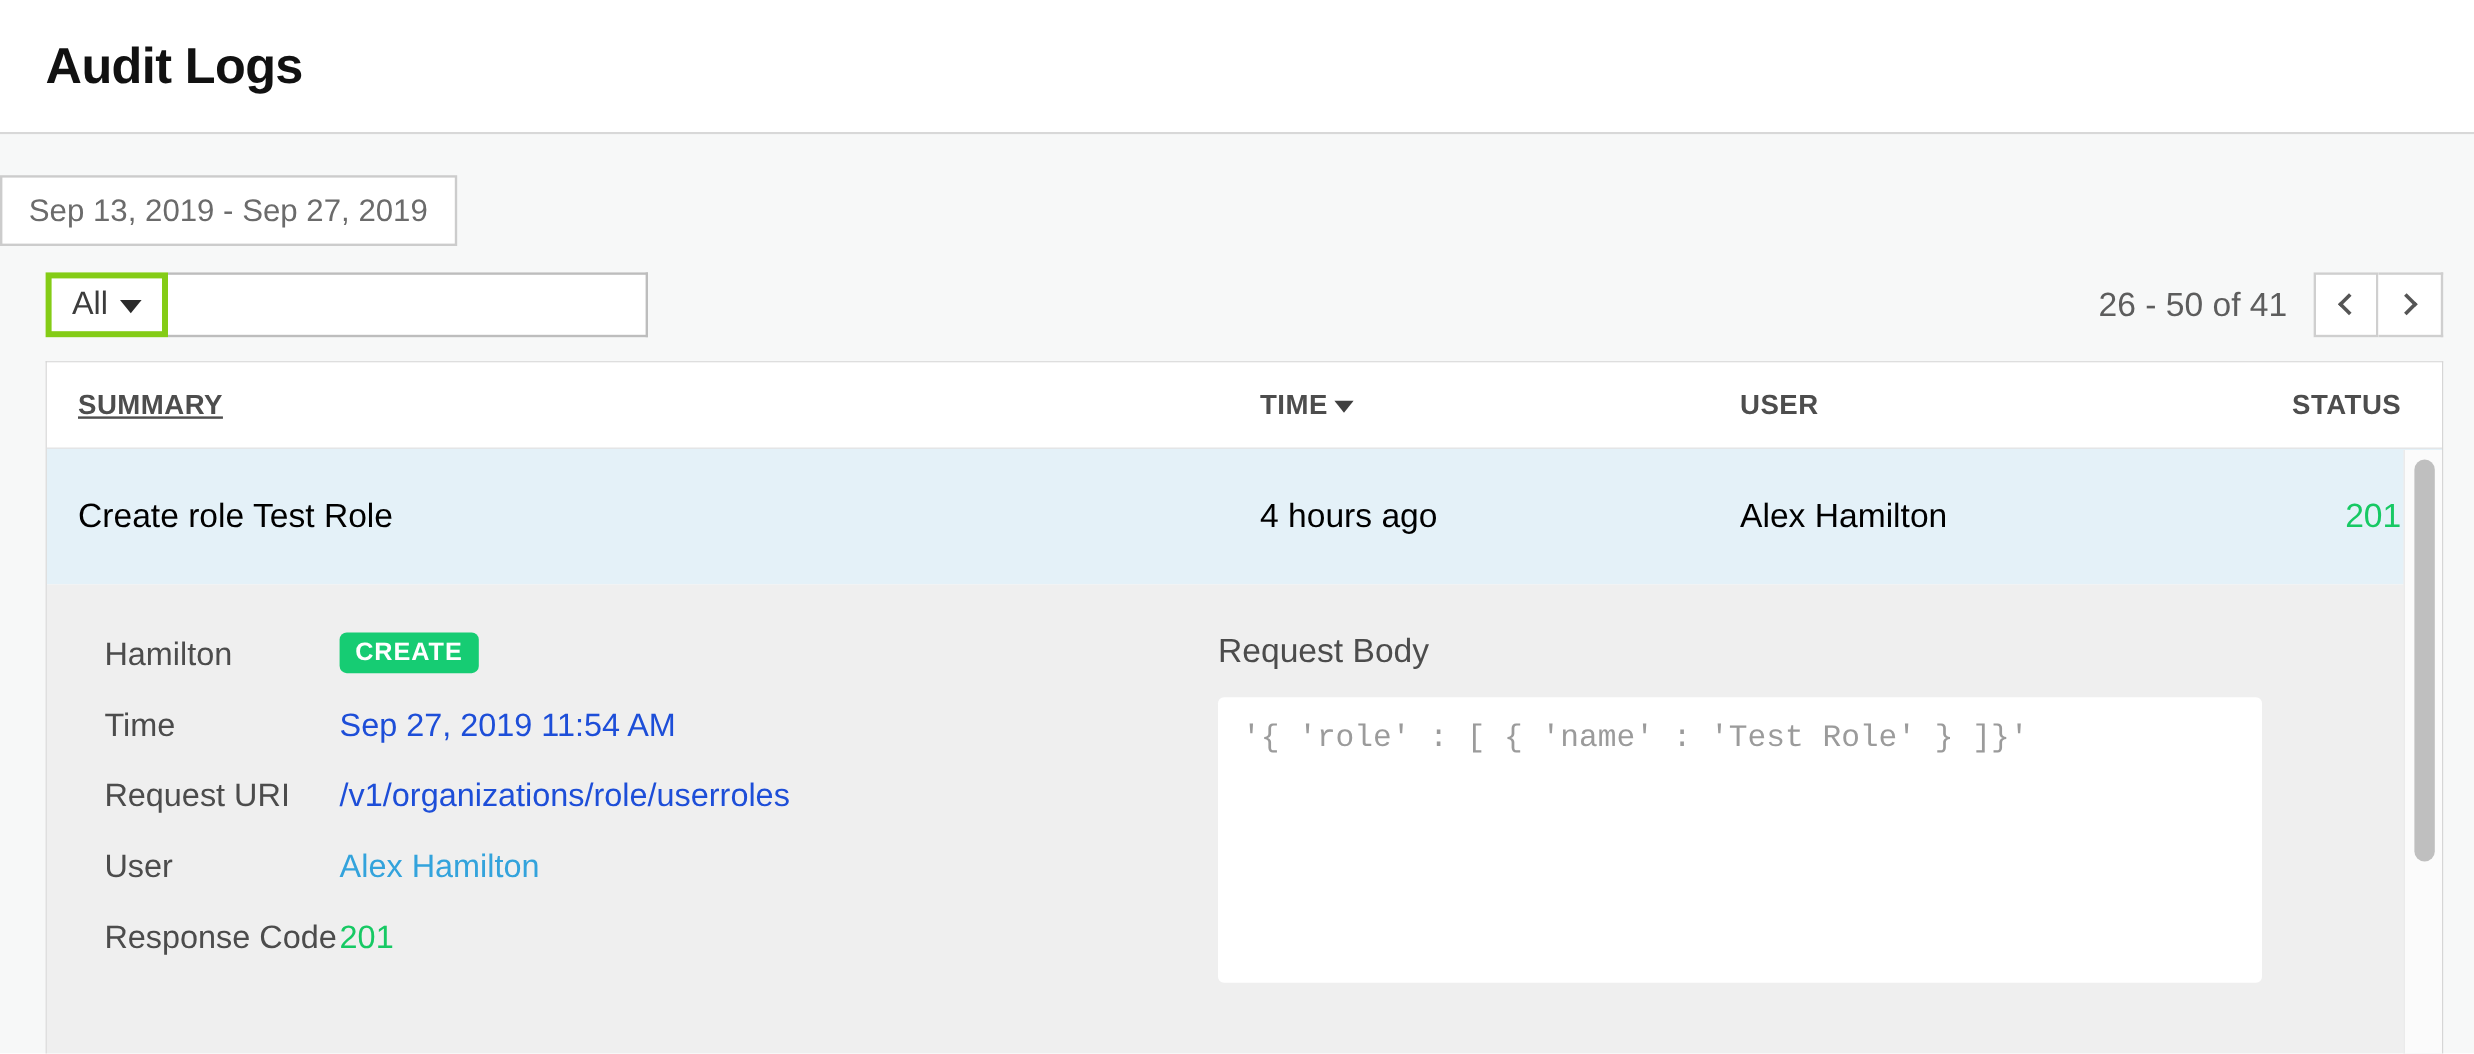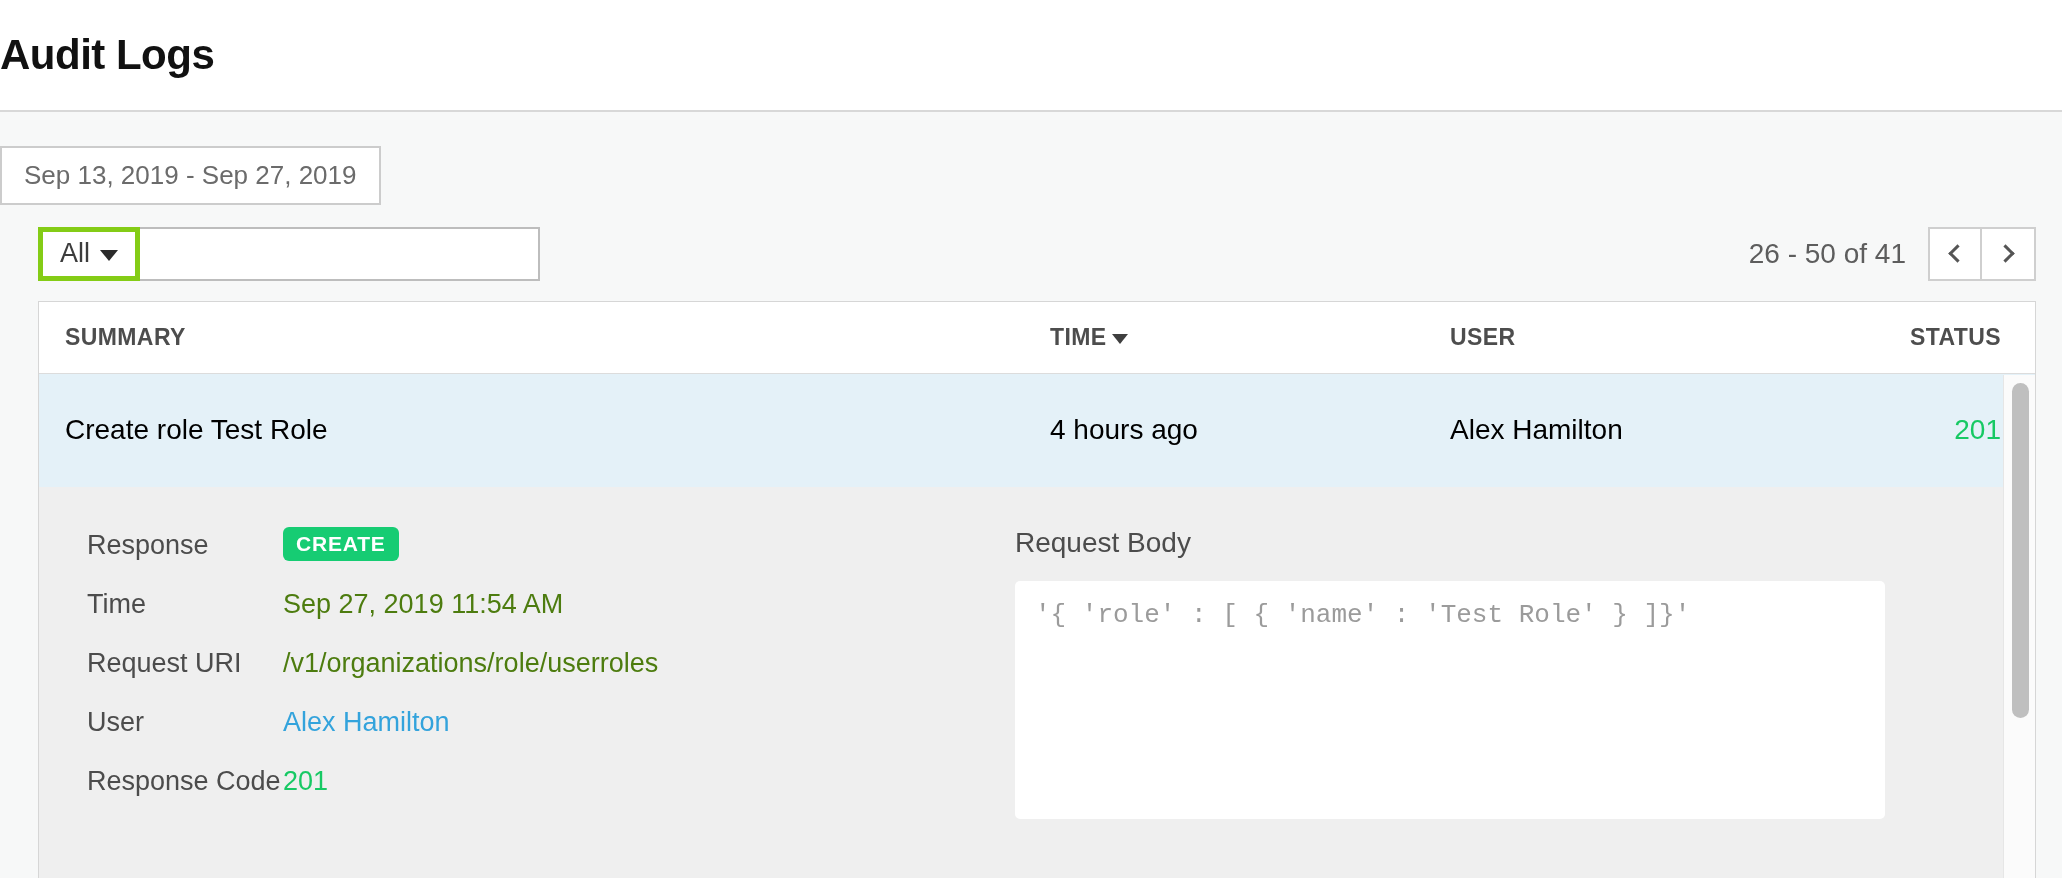--- a/index.html
+++ b/index.html
@@ -17,20 +17,21 @@
     -webkit-font-smoothing: antialiased;
   }
 
   
   .page-header {
     height: 112px;
     background: #ffffff;
     border-bottom: 2px solid #d8d8d8;
     display: flex;
     align-items: center;
+    padding-left: 38px;
   }
   .page-title {
     font-size: 42px;
     font-weight: bold;
     color: #111111;
     letter-spacing: -0.5px;
   }
 
   
   .content {
@@ -151,21 +152,21 @@
   }
   .th {
     font-size: 23px;
     font-weight: bold;
     color: #4d4d4d;
     letter-spacing: 0.4px;
     display: flex;
     align-items: center;
     gap: 5px;
   }
-  .th.summary { width: 985px; }
+  .th.summary { width: 985px; text-decoration: underline; }
   .th.time    { width: 400px; }
   .th.user    { width: 400px; }
   .th.status  { flex: 1; justify-content: flex-end; }
   .sort-arrow {
     width: 0; height: 0;
     border-left: 8px solid transparent;
     border-right: 8px solid transparent;
     border-top: 10px solid #3f3f3f;
     margin-top: 4px;
   }
@@ -205,21 +206,21 @@
     min-height: 38px;
   }
   .kv-key {
     width: 196px;
     font-size: 27px;
     color: #4c4c4c;
     padding-top: 3px;
   }
   .kv-val {
     font-size: 27px;
-    color: #4d7c0f;
+    color: #1d4ed8;
     padding-top: 3px;
   }
   .kv-val.link  { color: #33a3dc; cursor: pointer; }
   .kv-val.code  { color: #17c964; }
   .badge {
     display: inline-block;
     background: #16cc73;
     color: #ffffff;
     font-size: 21px;
     font-weight: bold;
@@ -321,21 +322,21 @@
       <div class="cell time">4 hours ago</div>
       <div class="cell user">Alex Hamilton</div>
       <div class="cell status">201</div>
     </div>
 
     <div class="detail">
 
       <div class="detail-left">
 
         <div class="kv-row">
-          <div class="kv-key">Response</div>
+          <div class="kv-key">Hamilton</div>
           <div>
             <span class="badge">CREATE</span>
           </div>
         </div>
 
         <div class="kv-row">
           <div class="kv-key">Time</div>
           <div class="kv-val">Sep 27, 2019 11:54 AM</div>
         </div>
 

